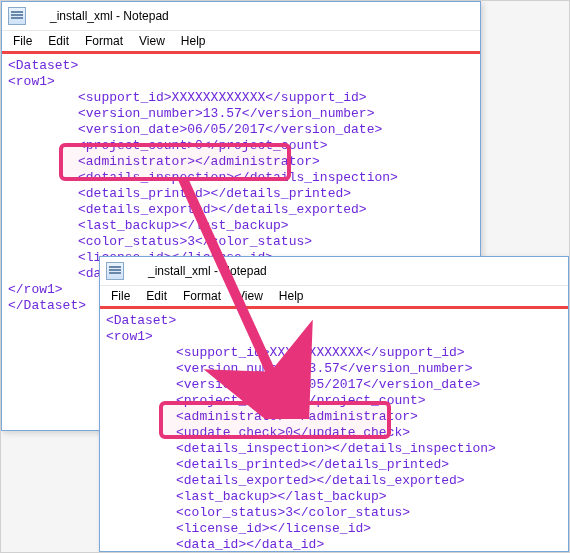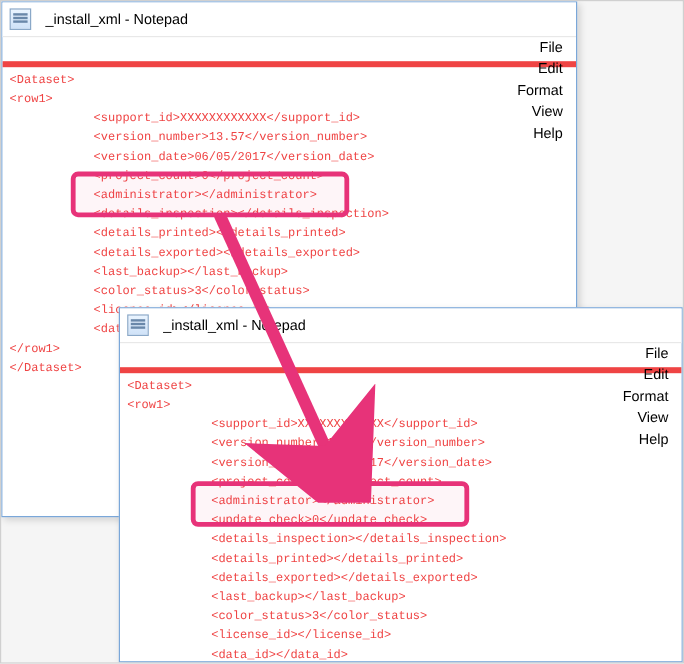--- a/index.html
+++ b/index.html
@@ -23,21 +23,21 @@
   }
   #win1 { left: 0; top: 0; width: 480px; height: 430px; }
   #win2 { left: 98px; top: 255px; width: 470px; height: 296px; }
   .titlebar {
     display: flex;
     align-items: center;
     height: 28px;
     background: #fff;
     padding: 0 6px;
     border-bottom: 1px solid #e8e8e8;
-    gap: 12px;
+    gap: 24px;
   }
   .titlebar-icon {
     width: 16px; height: 16px;
     background: linear-gradient(#eaf4ff,#cfe2f8);
     border: 1px solid #8aa8c8;
     position: relative;
     flex-shrink: 0;
   }
   .titlebar-icon::after {
     content: "";
@@ -45,35 +45,34 @@
     left: 2px; right: 2px; top: 3px; height: 2px;
     background: #6a88aa;
     box-shadow: 0 3px 0 #6a88aa, 0 6px 0 #6a88aa;
   }
   .title-text { font-size: 12px; color: #000; }
   .menubar {
     display: flex;
     height: 20px;
     padding: 0 4px;
     gap: 2px;
-    align-items: flex-end;
-    border-bottom: 5px solid #ef4444;
-    flex-direction: column;
+    align-items: center;
+    border-bottom: 3px solid #ef4444;
   }
   .menu-item {
     font-size: 12px;
     padding: 1px 7px;
     cursor: default;
   }
   .content {
     padding: 4px 6px;
     font-family: Consolas, "Courier New", monospace;
-    font-size: 10px;
+    font-size: 13px;
     line-height: 16px;
-    color: #ef4444;
+    color: #6d28d9;
     white-space: nowrap;
   }
   .ind0 { padding-left: 0; }
   .ind1 { padding-left: 70px; }
   .highlight {
     position: absolute;
     border: 4px solid #e73379;
     border-radius: 6px;
     background: rgba(231,51,121,0.05);
     pointer-events: none;

